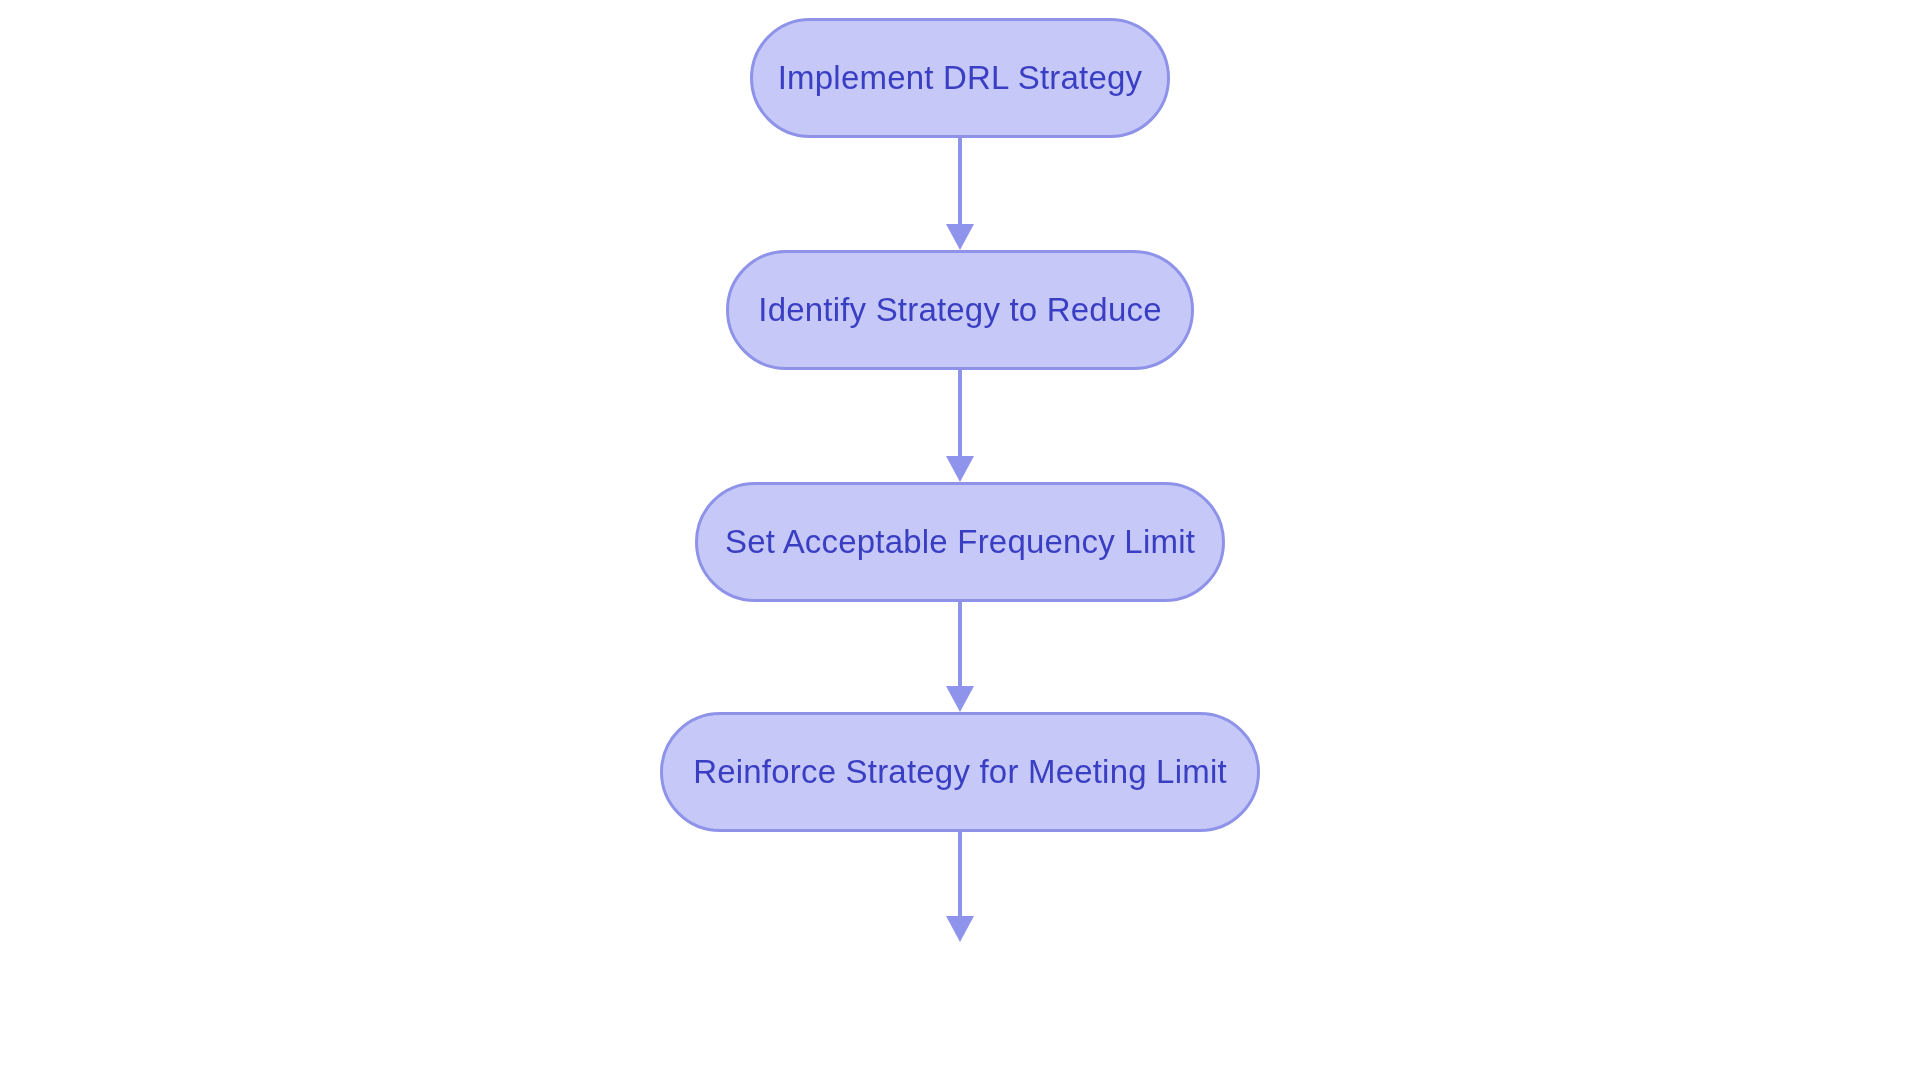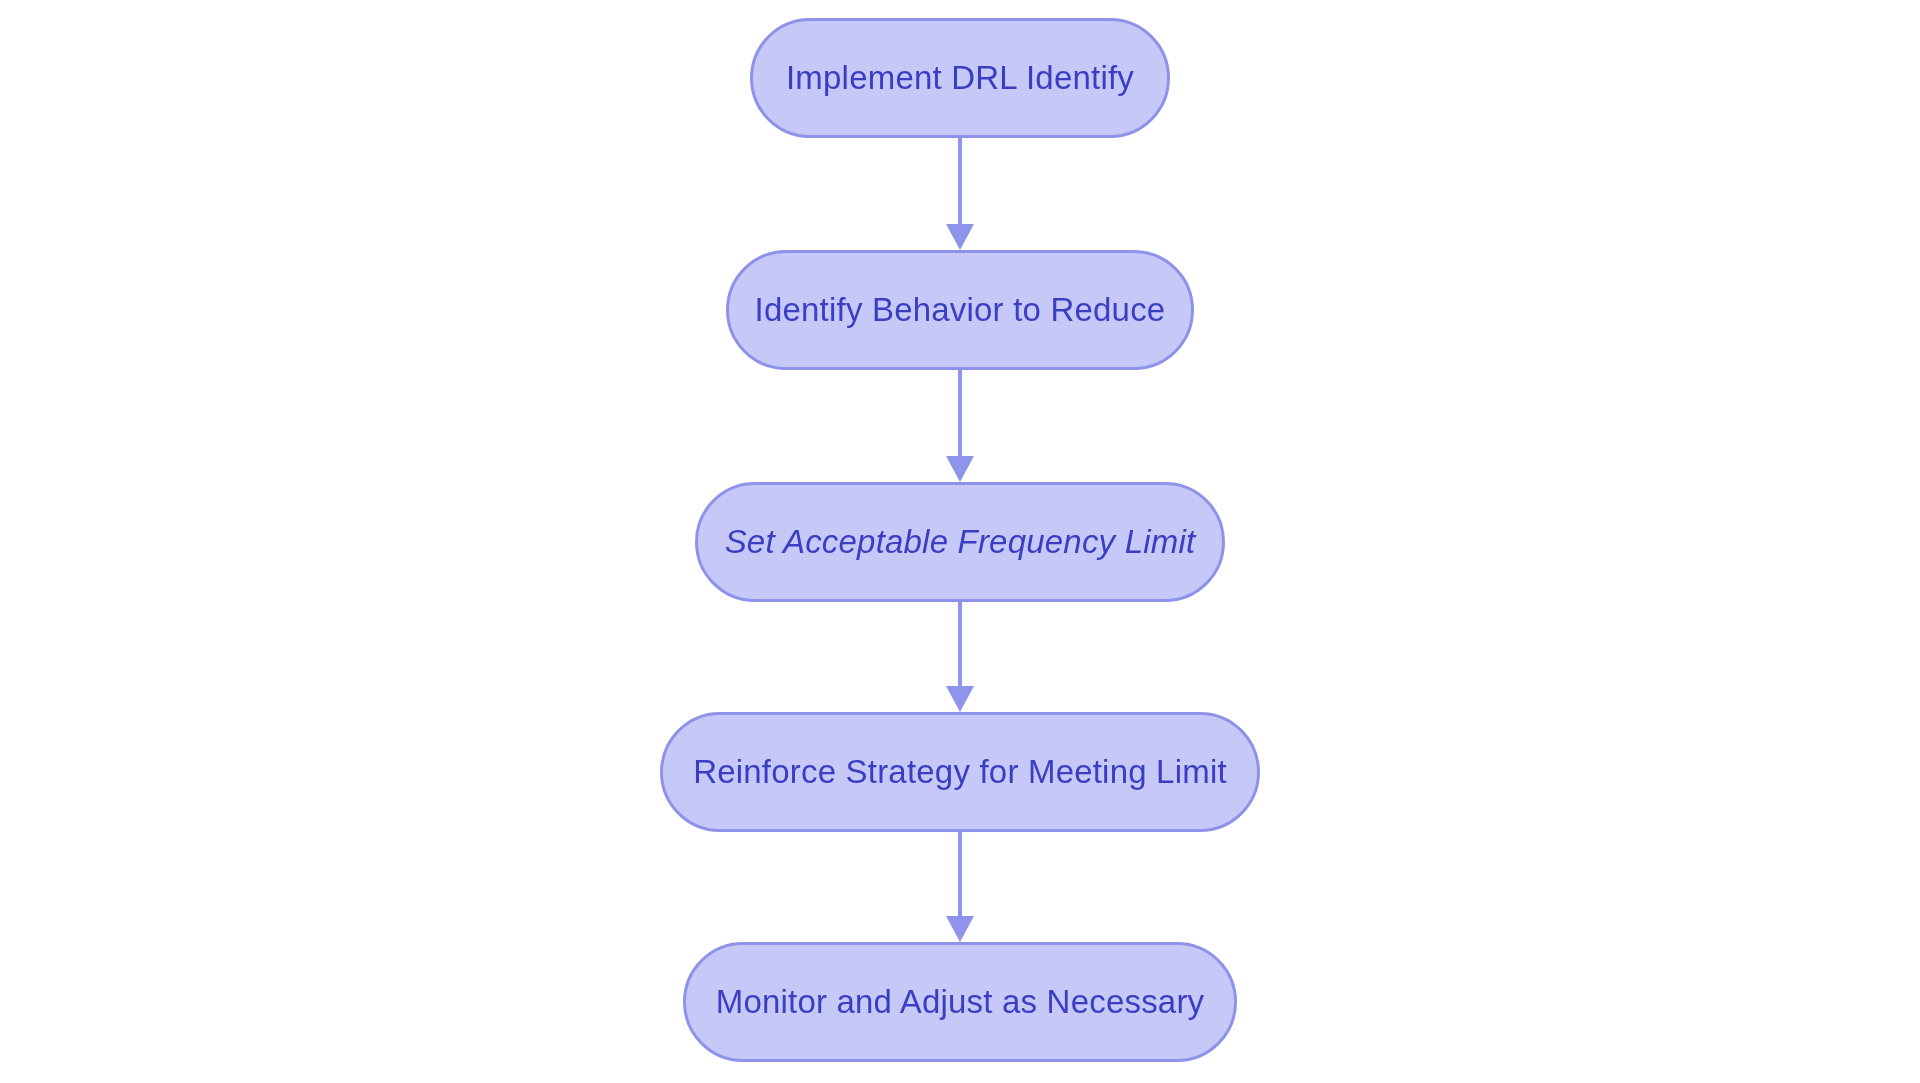--- a/index.html
+++ b/index.html
@@ -33,21 +33,21 @@
     align-items: center;
     justify-content: center;
     white-space: nowrap;
     color: var(--node-text);
     font-size: 33px;
     font-weight: 500;
     letter-spacing: 0.2px;
   }
   .node-1 { left: 750px; top: 18px;  width: 420px; }
   .node-2 { left: 726px; top: 250px; width: 468px; }
-  .node-3 { left: 695px; top: 482px; width: 530px; font-style: italic; }
+  .node-3 { left: 695px; top: 482px; width: 530px; }
   .node-4 { left: 660px; top: 712px; width: 600px; }
   .node-5 { left: 683px; top: 942px; width: 554px; }
 
   .edge {
     position: absolute;
     left: 946px;           
     width: 28px;
     display: flex;
     flex-direction: column;
     align-items: center;
@@ -69,30 +69,30 @@
     border-right: 14px solid transparent;
     border-top: 26px solid var(--arrow);
   }
 </style>
 </head>
 <body>
 
 <div class="canvas">
 
   <div class="node node-1">
-    <span>Implement DRL Identify</span>
+    <span>Implement DRL Strategy</span>
   </div>
 
   <div class="edge edge-1">
     <div class="shaft"></div>
     <div class="head"></div>
   </div>
 
   <div class="node node-2">
-    <span>Identify Behavior to Reduce</span>
+    <span>Identify Strategy to Reduce</span>
   </div>
 
   <div class="edge edge-2">
     <div class="shaft"></div>
     <div class="head"></div>
   </div>
 
   <div class="node node-3">
     <span>Set Acceptable Frequency Limit</span>
   </div>
@@ -104,17 +104,14 @@
 
   <div class="node node-4">
     <span>Reinforce Strategy for Meeting Limit</span>
   </div>
 
   <div class="edge edge-4">
     <div class="shaft"></div>
     <div class="head"></div>
   </div>
 
-  <div class="node node-5">
-    <span>Monitor and Adjust as Necessary</span>
-  </div>
 
 </div>
 
 </body></html>

